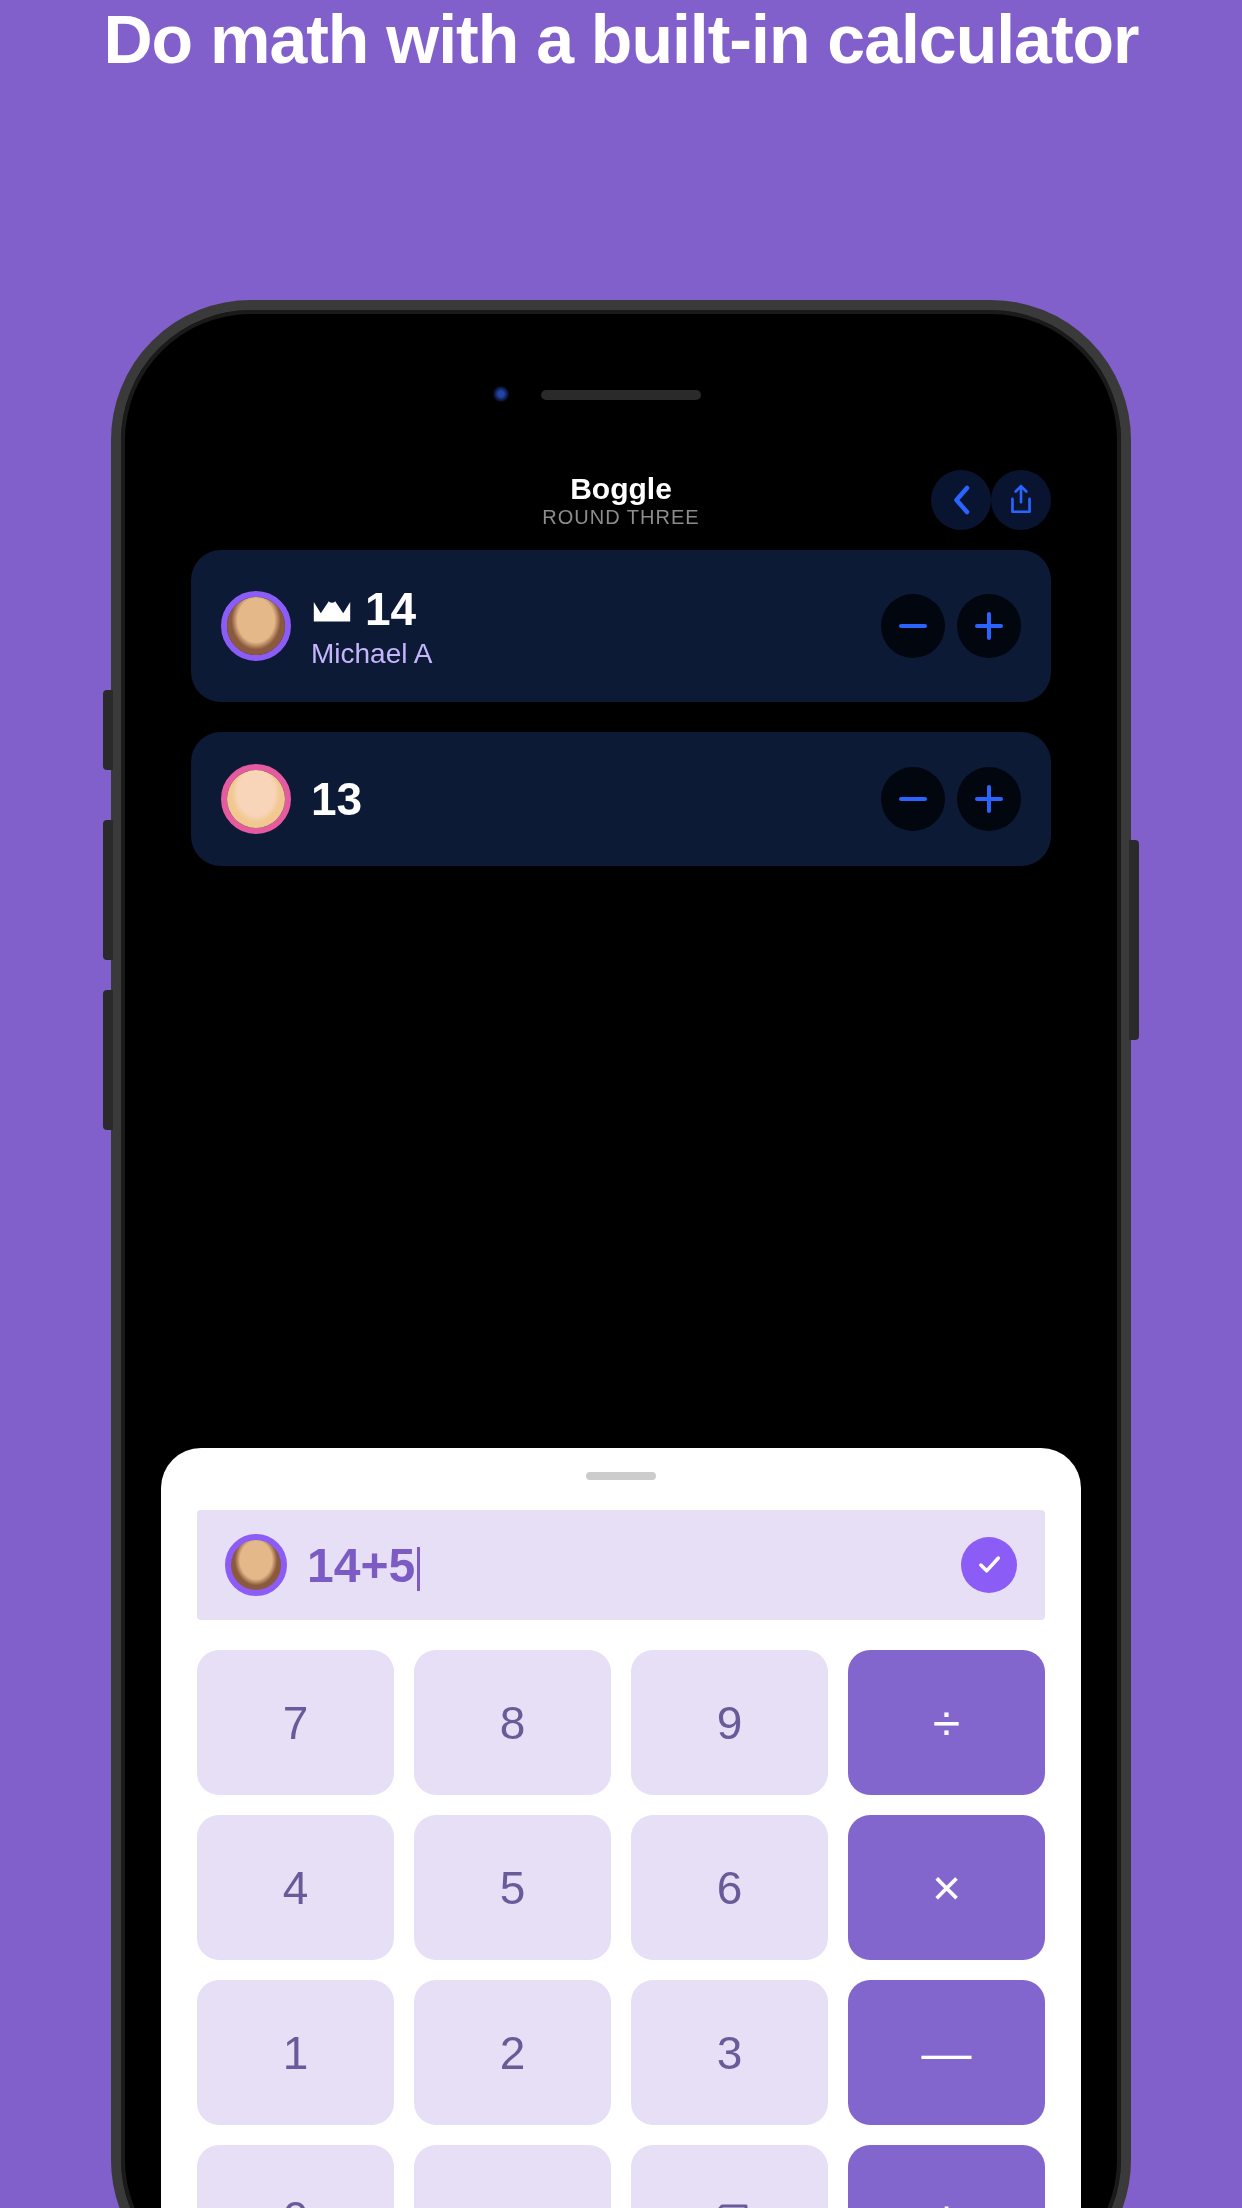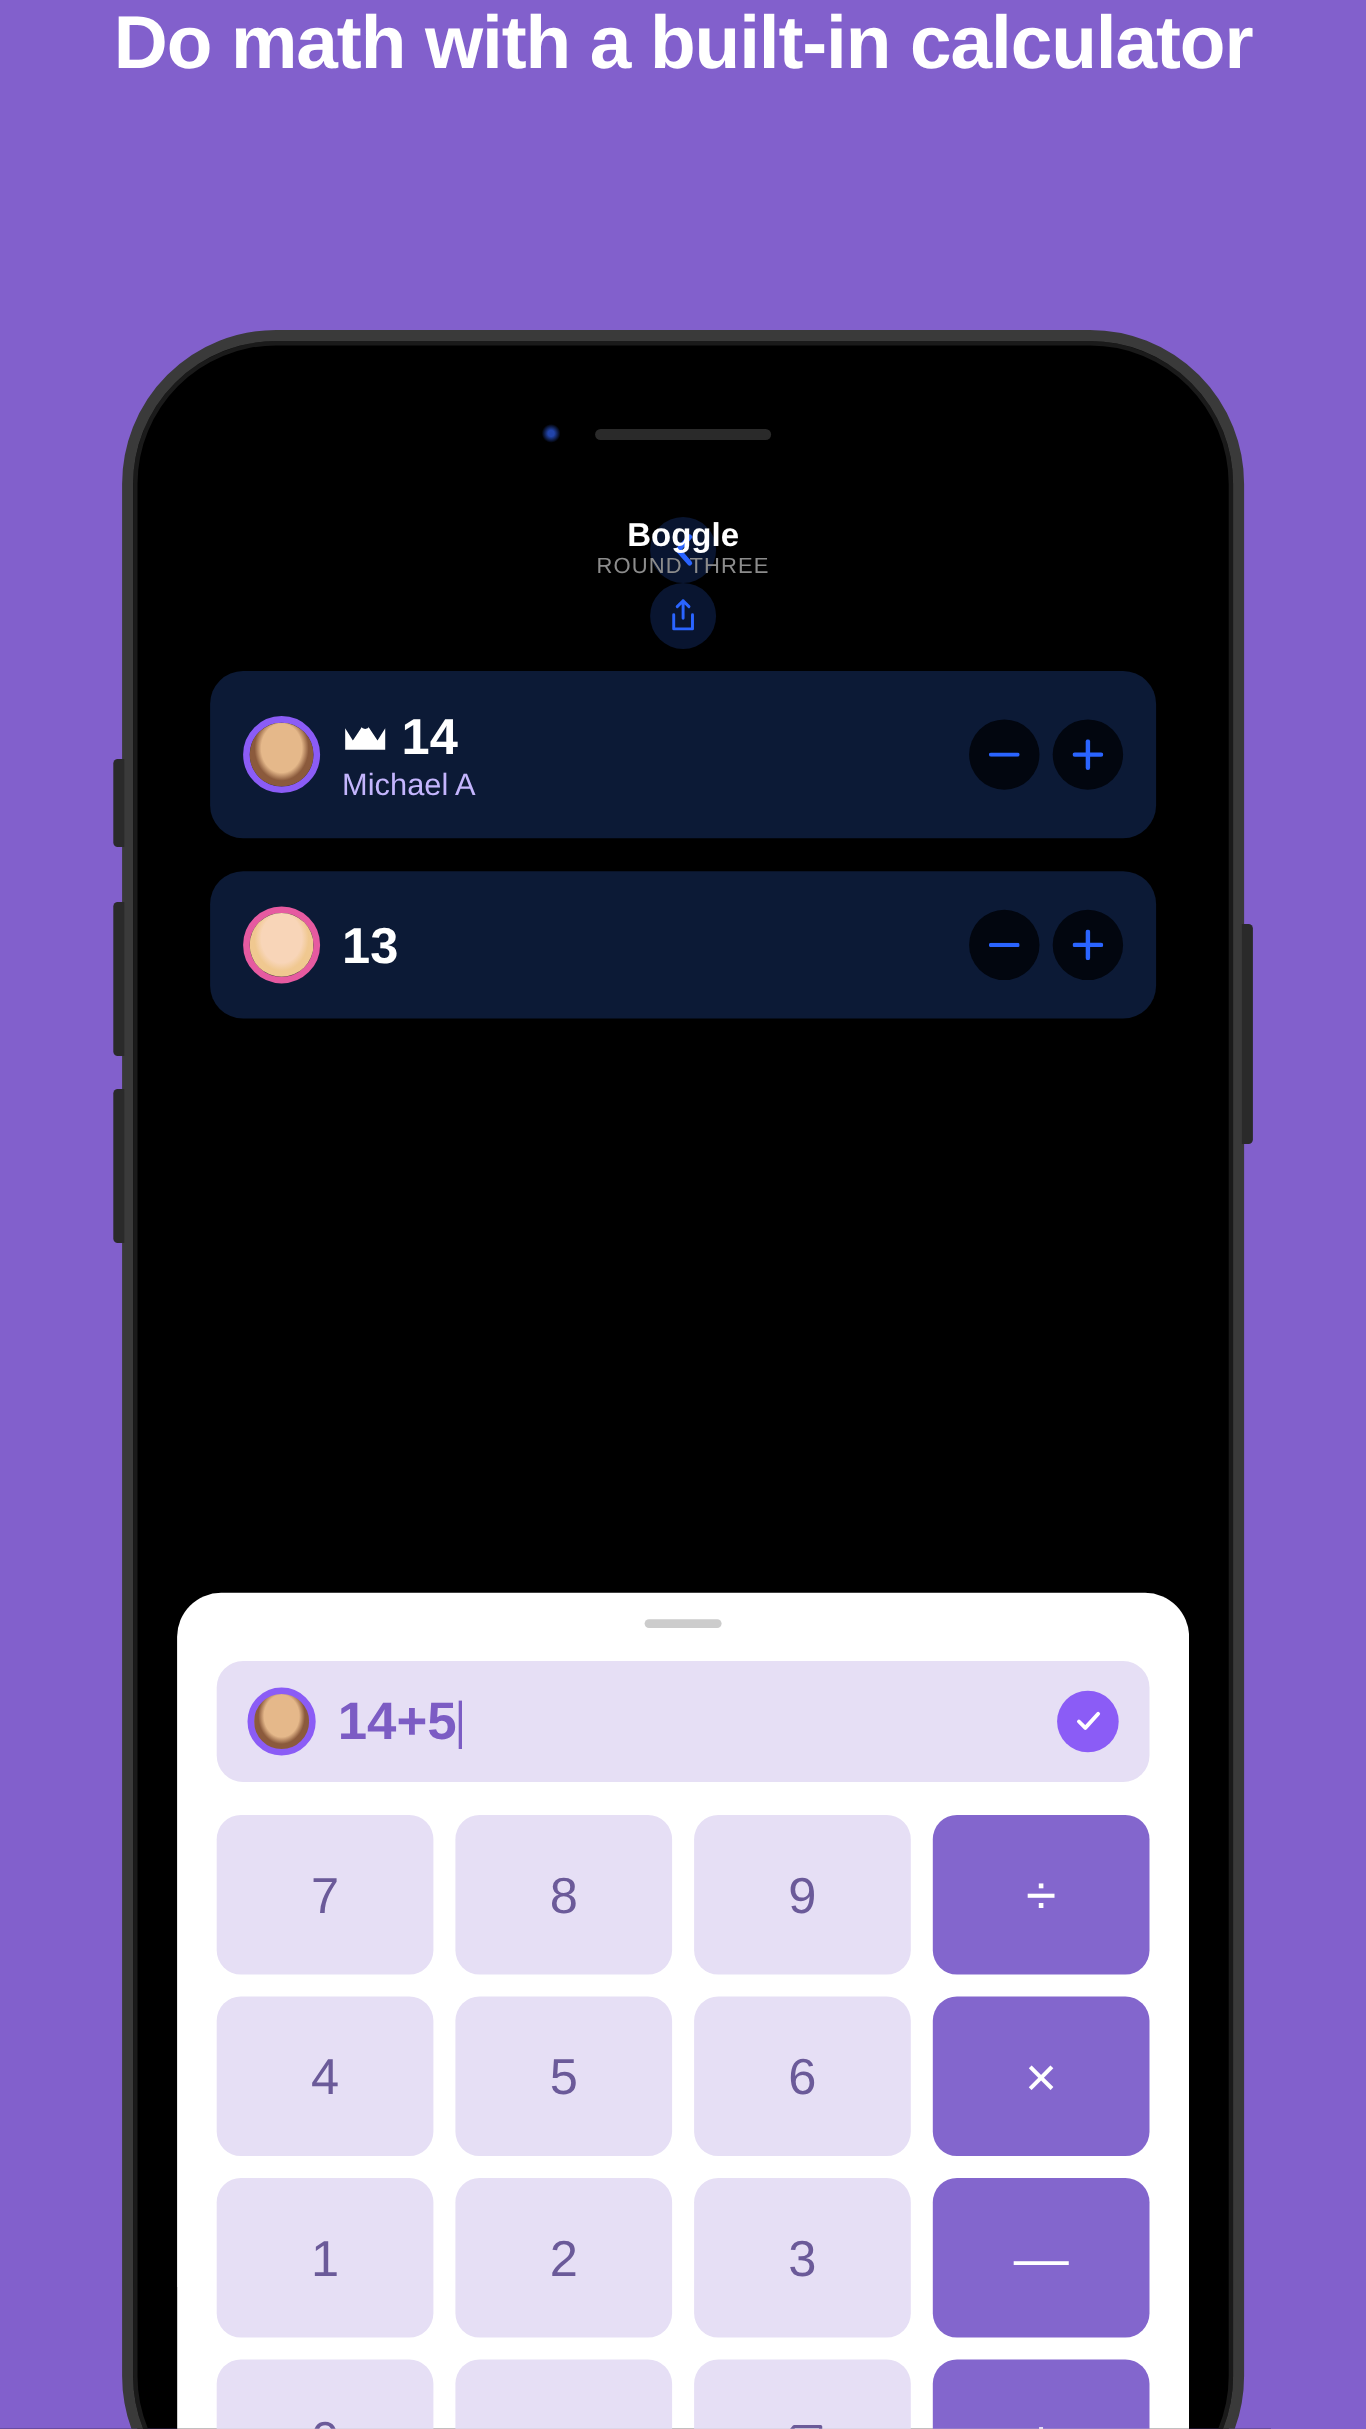--- a/index.html
+++ b/index.html
@@ -87,25 +87,24 @@
     content: "";
     position: absolute;
     right: -6px; top: 5px;
     width: 4px; height: 8px;
     background: #fff;
     border-radius: 0 2px 2px 0;
   }
   .battery-fill { background: #fff; width: 90%; height: 100%; border-radius: 2px; }
   .nav-bar {
     display: flex;
-    justify-content: space-between;
+    justify-content: flex-end;
     align-items: center;
     padding: 10px 30px 20px;
     position: relative;
-    flex-direction: column;
   }
   .nav-btn {
     width: 60px; height: 60px;
     background: #091530;
     border-radius: 50%;
     display: flex;
     align-items: center;
     justify-content: center;
     color: #2a64ff;
   }
@@ -162,21 +161,21 @@
     padding: 24px 36px 0;
   }
   .sheet-handle {
     width: 70px; height: 8px;
     background: #ccc;
     border-radius: 4px;
     margin: 0 auto 30px;
   }
   .calc-display {
     background: #e6dff5;
-    border-radius: 24px;
+    border-radius: 4px;
     padding: 24px 28px;
     display: flex;
     align-items: center;
     gap: 20px;
     margin-bottom: 30px;
   }
   .calc-avatar {
     width: 62px; height: 62px;
     border-radius: 50%;
     border: 6px solid #8b5cf6;

